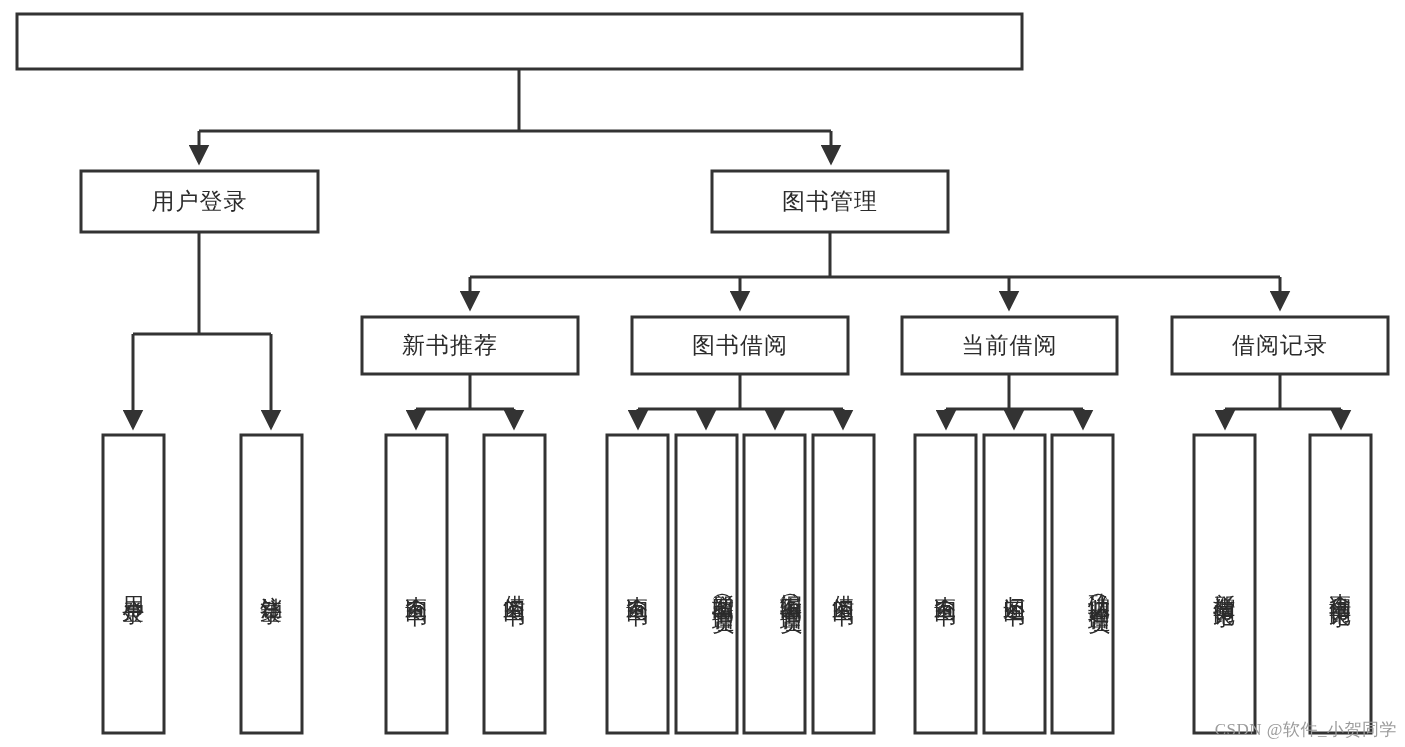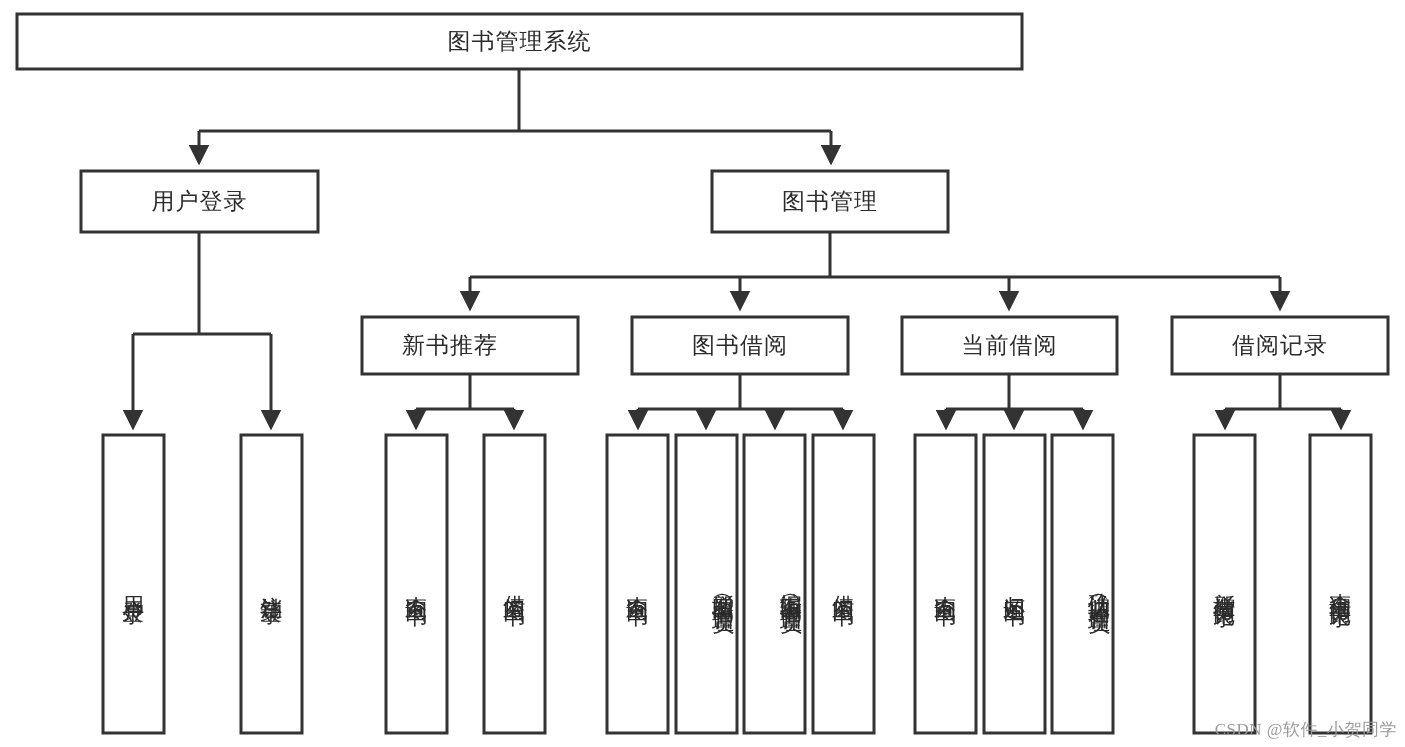--- a/index.html
+++ b/index.html
@@ -142,21 +142,20 @@
     <rect class="node-box" x="813" y="435" width="61" height="298"></rect>
 
     <rect class="node-box" x="915" y="435" width="61" height="298"></rect>
     <rect class="node-box" x="984" y="435" width="61" height="298"></rect>
     <rect class="node-box" x="1052" y="435" width="61" height="298"></rect>
 
     <rect class="node-box" x="1194" y="435" width="61" height="298"></rect>
     <rect class="node-box" x="1310" y="435" width="61" height="298"></rect>
   </svg>
 
-  <div class="node-label horizontal" style="left:17px; top:14px; width:1005px; height:55px;">图书管理系统</div>
 
   <div class="node-label horizontal" style="left:81px; top:171px; width:237px; height:61px;">用户登录</div>
   <div class="node-label horizontal" style="left:712px; top:171px; width:236px; height:61px;">图书管理</div>
 
   <div class="node-label horizontal" style="left:362px; top:317px; width:176px; height:57px;">新书推荐</div>
   <div class="node-label horizontal" style="left:632px; top:317px; width:216px; height:58px;">图书借阅</div>
   <div class="node-label horizontal" style="left:1172px; top:317px; width:216px; height:57px;">借阅记录</div>
   <div class="node-label horizontal" style="left:902px; top:317px; width:215px; height:57px;">当前借阅</div>
 
   <div class="node-label vertical" style="left:103px; top:435px; width:61px; height:298px;">用户登录</div>

